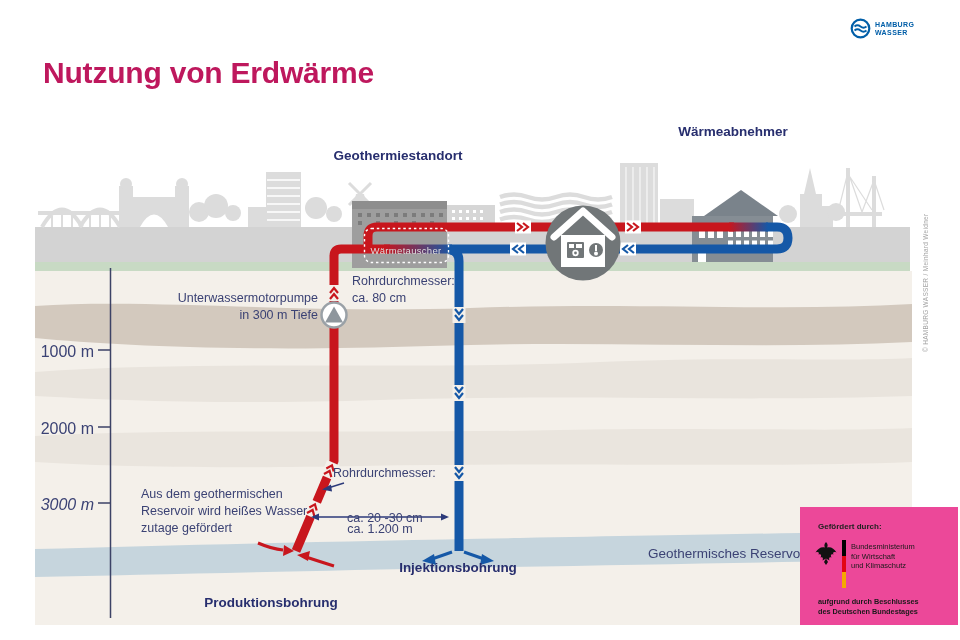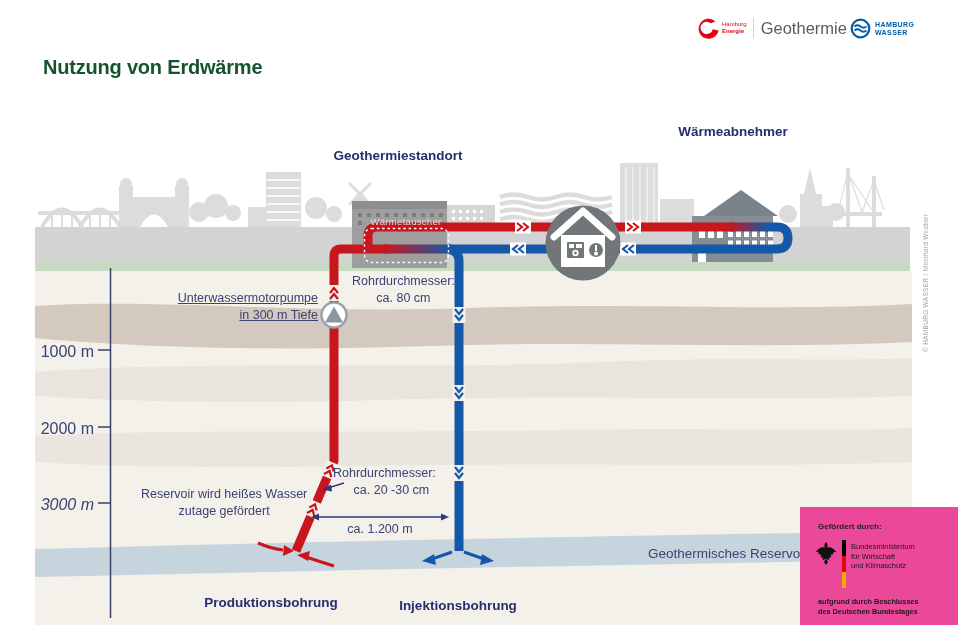--- a/index.html
+++ b/index.html
@@ -1,26 +1,26 @@
 <!DOCTYPE html>
 <html><head>
 <meta charset="utf-8">
 <style>
   html,body{margin:0;padding:0;background:#ffffff;}
   #stage{position:relative;width:960px;height:640px;background:#ffffff;overflow:hidden;
          font-family:"Liberation Sans",sans-serif;color:#272e6e;}
   #artwork{position:absolute;left:0;top:0;}
   .abs{position:absolute;}
-  .title{left:43px;top:56px;font-size:20px;font-weight:bold;color:#14532d;letter-spacing:-0.2px;}
+  .title{left:43px;top:56px;font-size:30px;font-weight:bold;color:#be185d;letter-spacing:-0.2px;}
   .colhead{font-size:13.5px;font-weight:bold;color:#272e6e;text-align:center;transform:translateX(-50%);white-space:nowrap;line-height:15px;}
-  .ann{font-size:12.5px;color:#3b4274;line-height:16.5px;white-space:nowrap;text-align:center;}
-  .ann.right{text-align:right;text-decoration:underline;}
+  .ann{font-size:12.5px;color:#3b4274;line-height:16.5px;white-space:nowrap;}
+  .ann.right{text-align:right;}
   .depth{font-size:16px;color:#3b4274;white-space:nowrap;}
   .welllabel{font-size:13.5px;font-weight:bold;color:#272e6e;transform:translateX(-50%);white-space:nowrap;}
-  .wtlabel{left:406px;top:216px;transform:translateX(-50%);font-size:9.5px;color:#dedede;letter-spacing:0.3px;white-space:nowrap;}
+  .wtlabel{left:406px;top:245px;transform:translateX(-50%);font-size:9.5px;color:#dedede;letter-spacing:0.3px;white-space:nowrap;}
   .resv{left:648px;top:546px;font-size:13.5px;color:#3b4274;white-space:nowrap;}
   .credit{left:922px;top:352px;transform:rotate(-90deg);transform-origin:0 0;
           font-size:6.5px;color:#a3a3a3;white-space:nowrap;letter-spacing:0.3px;}
   
   .brand-he{left:697px;top:17px;display:flex;align-items:center;}
   .he-text{margin-left:3px;color:#e2001a;font-size:6px;line-height:7px;}
   .he-text .b{font-weight:bold;}
   .he-divider{width:1px;height:20px;background:#cfcfcf;margin:0 7px 0 6px;}
   .he-product{font-size:16.5px;color:#5a5a64;}
   .brand-hw{left:850px;top:18px;display:flex;align-items:center;}
@@ -261,31 +261,20 @@
       <polygon points="449,517 441,513.5 441,520.5" fill="#2c3a7a"></polygon>
     </g>
     <g>
       <line x1="344" y1="483" x2="328" y2="488" stroke="#2c3a7a" stroke-width="1.4"></line>
       <polygon points="322,489.5 331,484.5 332,491.5" fill="#2c3a7a"></polygon>
     </g>
   </svg>
 
   <div class="abs title">Nutzung von Erdwärme</div>
 
-  <div class="abs brand-he">
-    <svg width="22" height="22" viewBox="0 0 22 22">
-      <path d="M18.5,4.5 A10,10 0 1,0 21.5,13.5 L15.8,12.2 A6.2,6.2 0 1,1 13.8,6.2 Z" fill="#e2001a"></path>
-    </svg>
-    <div class="he-text">
-      <div>Hamburg</div>
-      <div class="b">Energie</div>
-    </div>
-    <div class="he-divider"></div>
-    <div class="he-product">Geothermie</div>
-  </div>
 
   <div class="abs brand-hw">
     <svg width="21" height="21" viewBox="0 0 21 21">
       <circle cx="10.5" cy="10.5" r="8.8" fill="none" stroke="#005ea8" stroke-width="2.2"></circle>
       <path d="M4.5,8.5 q3,-2.5 6,0 t6,0 M4.5,12.5 q3,-2.5 6,0 t6,0" stroke="#005ea8" stroke-width="1.8" fill="none"></path>
     </svg>
     <div class="hw-text">
       <div>HAMBURG</div>
       <div>WASSER</div>
     </div>
@@ -301,34 +290,35 @@
     <div>in 300 m Tiefe</div>
   </div>
 
   <div class="abs ann" style="left:352px;top:273px;">
     <div>Rohrdurchmesser:</div>
     <div>ca. 80 cm</div>
   </div>
 
   <div class="abs ann" style="left:333px;top:465px;">
     <div>Rohrdurchmesser:</div>
-    <div style="padding-left:14px;">ca. 20 -30 cm</div>
+    <div style="padding-left:14px;margin-top:28px;">ca. 20 -30 cm</div>
   </div>
 
   <div class="abs ann" style="left:380px;top:521px;transform:translateX(-50%);">ca. 1.200 m</div>
 
   <div class="abs ann" style="left:141px;top:486px;line-height:17px;">
+    <div>Aus dem geothermischen</div>
     <div>Reservoir wird heißes Wasser</div>
     <div>zutage gefördert</div>
   </div>
 
   <div class="abs resv">Geothermisches Reservoir</div>
 
   <div class="abs welllabel" style="left:271px;top:595px;text-align:center;">Produktionsbohrung</div>
-  <div class="abs welllabel" style="left:458px;top:560px;margin-top:38px;">Injektionsbohrung</div>
+  <div class="abs welllabel" style="left:458px;top:560px;">Injektionsbohrung</div>
 
   <div class="abs depth" style="right:866px;top:343px;">1000 m</div>
   <div class="abs depth" style="right:866px;top:420px;">2000 m</div>
   <div class="abs depth" style="right:866px;top:496px;font-style:italic;">3000 m</div>
 
   <div class="abs credit">© HAMBURG WASSER / Meinhard Weidner</div>
 
   <div class="abs funding">
     <div class="f-intro">Gefördert durch:</div>
     <svg class="f-eagle" width="24" height="26" viewBox="0 0 24 26">

